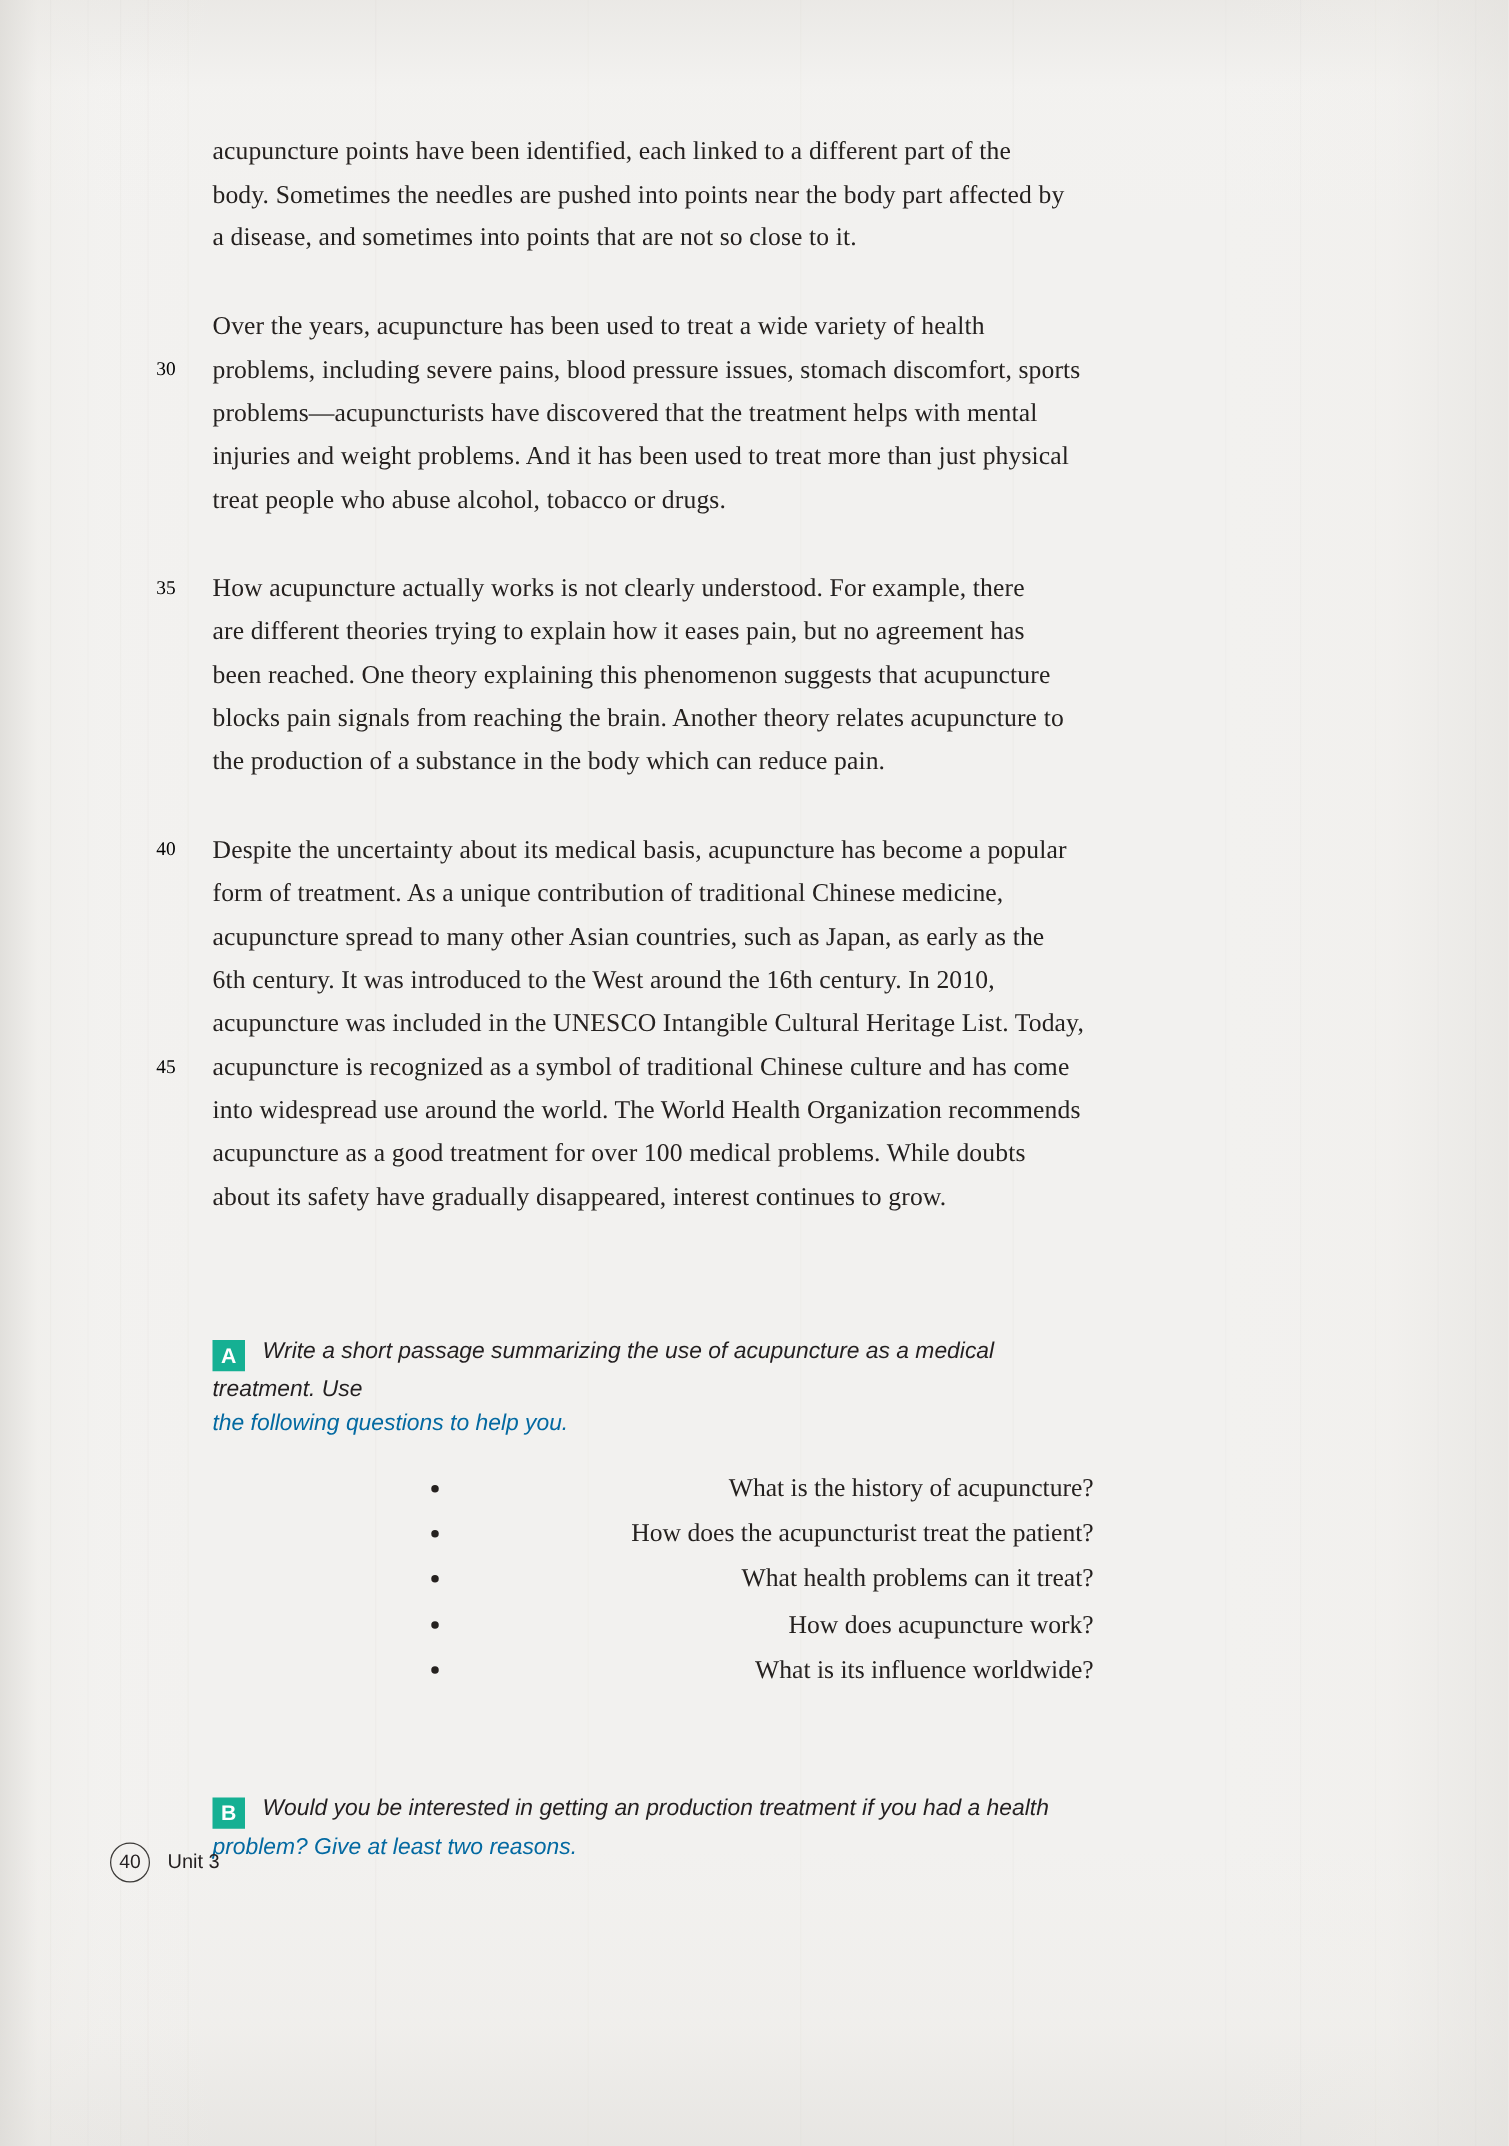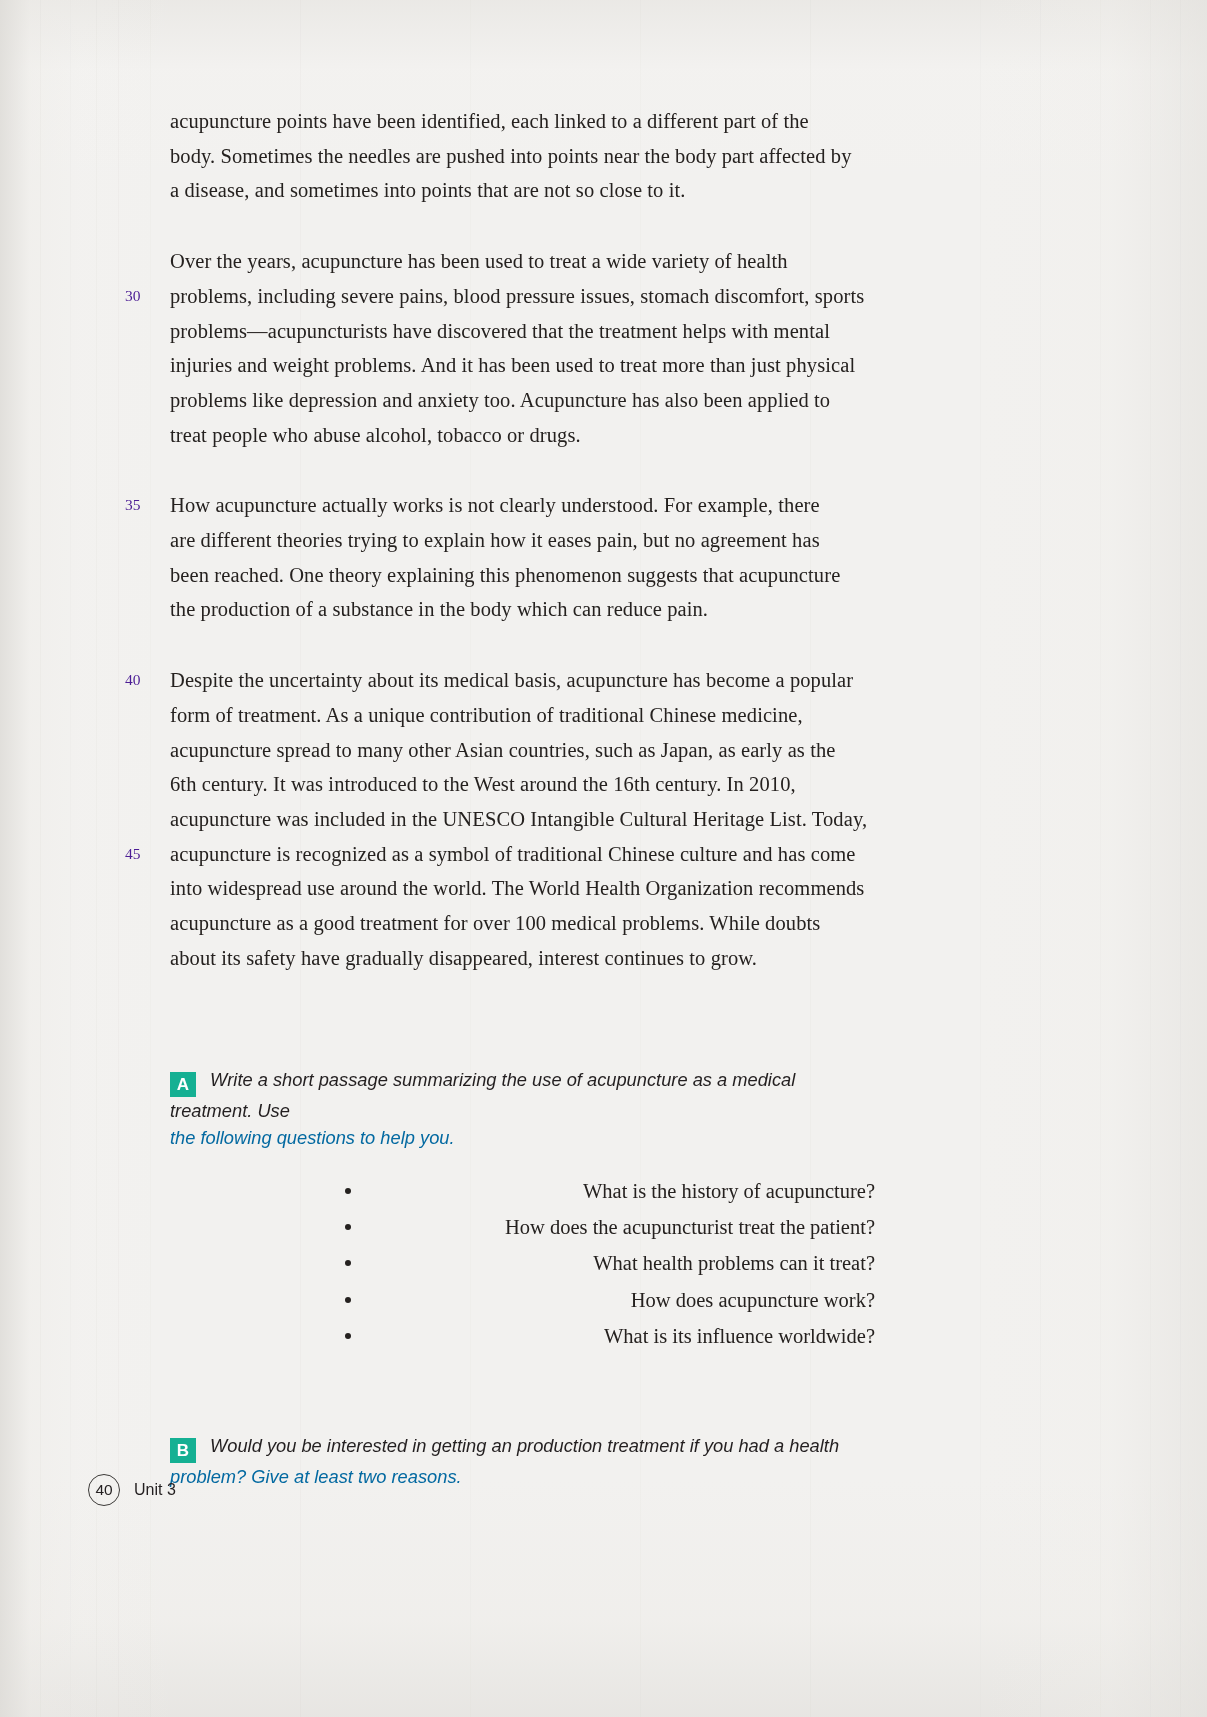--- a/index.html
+++ b/index.html
@@ -73,21 +73,21 @@
     color: #25211f;
   }
   .para .line .lineno {
     position: absolute;
     left: 125px;
     top: 0;
     width: 28px;
     text-align: left;
     font-size: 15.5px;
     line-height: 34.7px;
-    color: #4c1d95;
+    color: #000000;
     letter-spacing: 0;
   }
 
   
   .exercises {
     position: absolute;
     left: 0;
     top: 1066px;
     width: 1100px;
   }
@@ -222,40 +222,40 @@
       <div class="line">
         <span class="lineno"></span>
         <span>problems—acupuncturists have discovered that the treatment helps with mental</span>
       </div>
       <div class="line">
         <span class="lineno"></span>
         <span>injuries and weight problems. And it has been used to treat more than just physical</span>
       </div>
       <div class="line">
         <span class="lineno"></span>
-        <span>problems like depression and anxiety too. Acupuncture has also been applied to</span>
-      </div>
-      <div class="line">
-        <span class="lineno"></span>
         <span>treat people who abuse alcohol, tobacco or drugs.</span>
       </div>
     </div>
 
     <div class="para">
       <div class="line">
         <span class="lineno">35</span>
         <span>How acupuncture actually works is not clearly understood. For example, there</span>
       </div>
       <div class="line">
         <span class="lineno"></span>
         <span>are different theories trying to explain how it eases pain, but no agreement has</span>
       </div>
       <div class="line">
         <span class="lineno"></span>
         <span>been reached. One theory explaining this phenomenon suggests that acupuncture</span>
+      </div>
+      <div class="line">
+        <span class="lineno"></span>
+        <span>blocks pain signals from reaching the brain. Another theory relates acupuncture to</span>
       </div>
       <div class="line">
         <span class="lineno"></span>
         <span>the production of a substance in the body which can reduce pain.</span>
       </div>
     </div>
 
     <div class="para">
       <div class="line">
         <span class="lineno">40</span>

